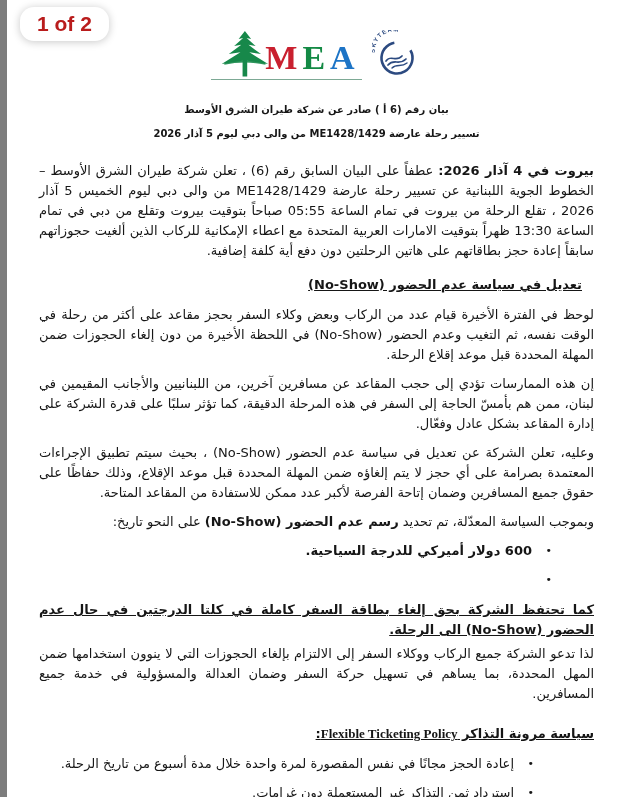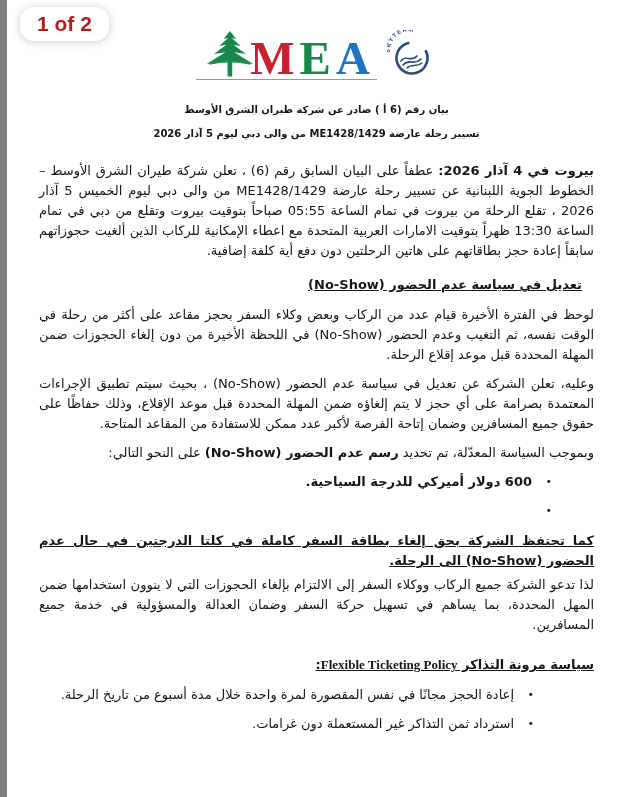--- a/index.html
+++ b/index.html
@@ -23,21 +23,21 @@
   
   .logo-row{
     display:flex;justify-content:center;align-items:flex-end;
     margin-top:26px;height:54px;
   }
   .logo-core{
     display:flex;align-items:flex-end;border-bottom:1.5px solid #7da995;padding:0 2px 1px 6px;
   }
   .cedar{width:54px;height:50px;margin-bottom:-2px;margin-right:-6px;}
   .mea-word{
-    font-family:"Liberation Serif",serif;font-weight:700;font-size:47px;line-height:40px;
+    font-family:"Liberation Serif",serif;font-weight:700;font-size:34px;line-height:40px;
     letter-spacing:5px;
   }
   .mea-m{color:#c9202f;}
   .mea-e{color:#148a45;}
   .mea-a{color:#1d74c6;}
   .skyteam{width:46px;height:48px;margin-left:10px;margin-bottom:2px;}
   
   .content{
     direction:rtl;padding:0 28px 0 32px;color:#161616;
     font-size:13px;line-height:20px;text-align:justify;
@@ -104,24 +104,25 @@
       <div>بيان رقم (6 أ ) صادر عن شركة طيران الشرق الأوسط</div>
       <div>تسيير رحلة عارضة ME1428/1429 من والى دبي ليوم 5 آذار 2026</div>
     </div>
 
     <p class="para p-first"><span class="bold">بيروت في 4 آذار 2026:</span><span> عطفاً على البيان السابق رقم (6) ، تعلن شركة طيران الشرق الأوسط – الخطوط الجوية اللبنانية عن تسيير رحلة عارضة ME1428/1429 من والى دبي ليوم الخميس 5 آذار 2026 ، تقلع الرحلة من بيروت في تمام الساعة 05:55 صباحاً بتوقيت بيروت وتقلع من دبي في تمام الساعة 13:30 ظهراً بتوقيت الامارات العربية المتحدة مع اعطاء الإمكانية للركاب الذين ألغيت حجوزاتهم سابقاً إعادة حجز بطاقاتهم على هاتين الرحلتين دون دفع أية كلفة إضافية.</span></p>
 
     <div class="section-head">تعديل في سياسة عدم الحضور (No-Show)</div>
 
     <p class="para">لوحظ في الفترة الأخيرة قيام عدد من الركاب وبعض وكلاء السفر بحجز مقاعد على أكثر من رحلة في الوقت نفسه، ثم التغيب وعدم الحضور (No-Show)  في اللحظة الأخيرة من دون إلغاء الحجوزات ضمن المهلة المحددة قبل موعد إقلاع الرحلة.</p>
 
+    <p class="para">إن هذه الممارسات تؤدي إلى حجب المقاعد عن مسافرين آخرين، من اللبنانيين والأجانب المقيمين في لبنان، ممن هم بأمسّ الحاجة إلى السفر في هذه المرحلة الدقيقة، كما تؤثر سلبًا على قدرة الشركة على إدارة المقاعد بشكل عادل وفعّال.</p>
 
     <p class="para">وعليه، تعلن الشركة عن تعديل في سياسة عدم الحضور (No-Show) ، بحيث سيتم تطبيق الإجراءات المعتمدة بصرامة على أي حجز لا يتم إلغاؤه ضمن المهلة المحددة قبل موعد الإقلاع، وذلك حفاظًا على حقوق جميع المسافرين وضمان إتاحة الفرصة لأكبر  عدد ممكن للاستفادة من المقاعد المتاحة.</p>
 
-    <p class="para"><span>وبموجب السياسة المعدّلة، تم تحديد </span><span class="bold">رسم عدم الحضور (No-Show)</span><span> على النحو التالي:</span></p>
+    <p class="para"><span>وبموجب السياسة المعدّلة، تم تحديد </span><span class="bold">رسم عدم الحضور (No-Show)</span><span> على النحو تاريخ:</span></p>
 
     <div class="bullet-list fee-list">
       <div class="bullet-row">
         <span class="bullet-dot">•</span>
         <span class="bullet-text">600 دولار أميركي للدرجة السياحية.</span>
       </div>
       <div class="bullet-row">
         <span class="bullet-dot">•</span>
       </div>
     </div>

